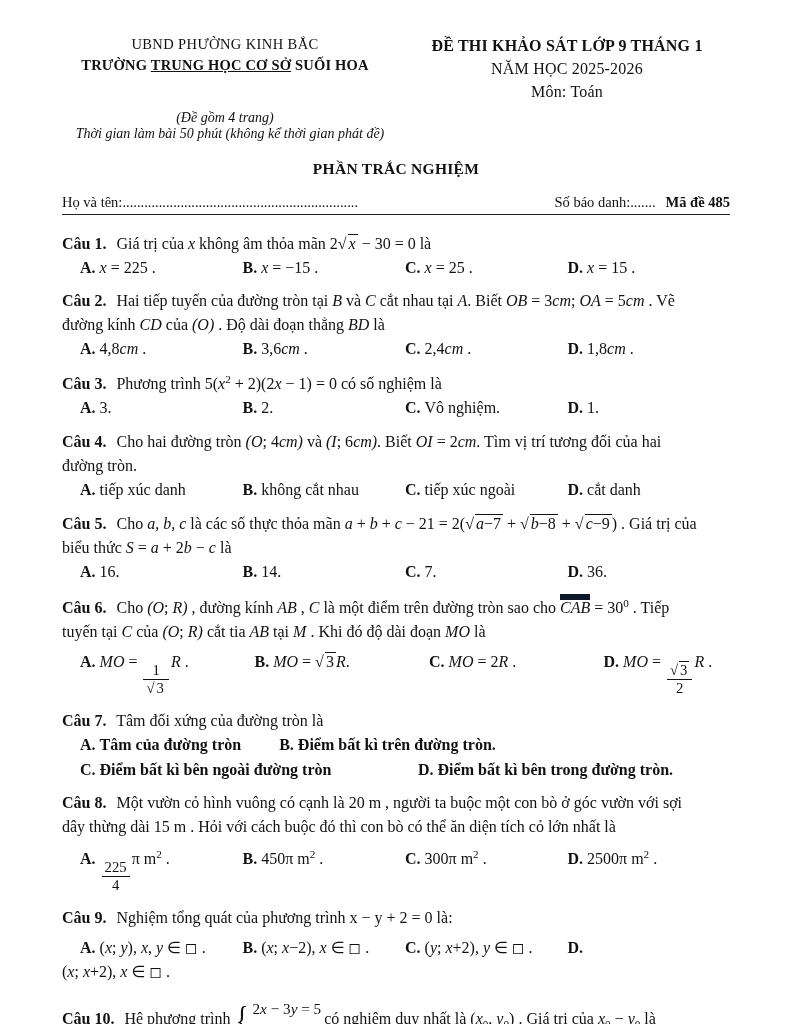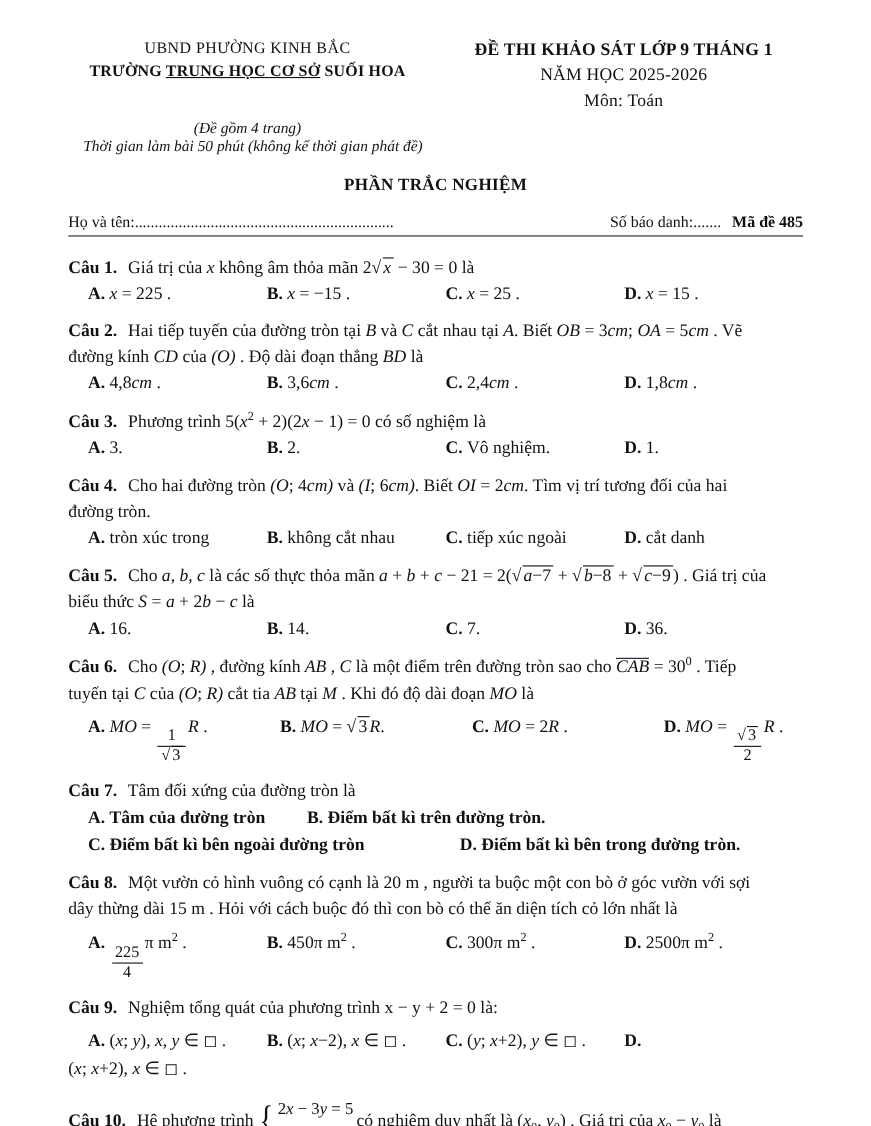--- a/index.html
+++ b/index.html
@@ -123,21 +123,21 @@
   .sqrt {
     display: inline-block;
   }
   .sqrt > .rad { margin-right: 1px; }
   .sqrt > .val {
     border-top: 1px solid #111;
     padding: 0 2px 0 1px;
   }
   sup.sm { font-size: .7em; vertical-align: super; }
   sub.sm { font-size: .7em; vertical-align: sub; }
-  .ovl { border-top: 1px solid #0f172a; padding-top: 0px; display: inline-block; line-height: 1.05;}
+  .ovl { border-top: 6px solid #0f172a; padding-top: 0px; display: inline-block; line-height: 1.05;}
   .brace {
     display: inline-flex;
     align-items: center;
     vertical-align: middle;
     margin: 0 3px;
   }
   .brace .b {
     font-size: 2.35em;
     line-height: .85;
     font-weight: 300;
@@ -227,21 +227,21 @@
       </div>
     </div>
 
     <div class="q">
       <div class="qline">
         <span class="qlabel">Câu 4.</span>
         <span class="qtext">Cho hai đường tròn <i class="m">(O</i>; 4<i class="m">cm)</i> và <i class="m">(I</i>; 6<i class="m">cm)</i>. Biết <i class="m">OI</i> = 2<i class="m">cm</i>. Tìm vị trí tương đối của hai</span>
       </div>
       <div class="qline cont">đường tròn.</div>
       <div class="opts four">
-        <div><span class="ol">A.</span><span class="opt">tròn xúc trong</span></div>
+        <div><span class="ol">A.</span><span class="opt">tiếp xúc danh</span></div>
         <div><span class="ol">B.</span><span class="opt">không cắt nhau</span></div>
         <div><span class="ol">C.</span><span class="opt">tiếp xúc ngoài</span></div>
         <div><span class="ol">D.</span><span class="opt">cắt danh</span></div>
       </div>
     </div>
 
     <div class="q">
       <div class="qline">
         <span class="qlabel">Câu 5.</span>
         <span class="qtext">Cho <i class="m">a</i>, <i class="m">b</i>, <i class="m">c</i> là các số thực thỏa mãn <i class="m">a</i> + <i class="m">b</i> + <i class="m">c</i> − 21 = 2(<span class="sqrt"><span class="rad">√</span><span class="val"><i class="m">a</i>−7</span></span> + <span class="sqrt"><span class="rad">√</span><span class="val"><i class="m">b</i>−8</span></span> + <span class="sqrt"><span class="rad">√</span><span class="val"><i class="m">c</i>−9</span></span>) . Giá trị của</span>

